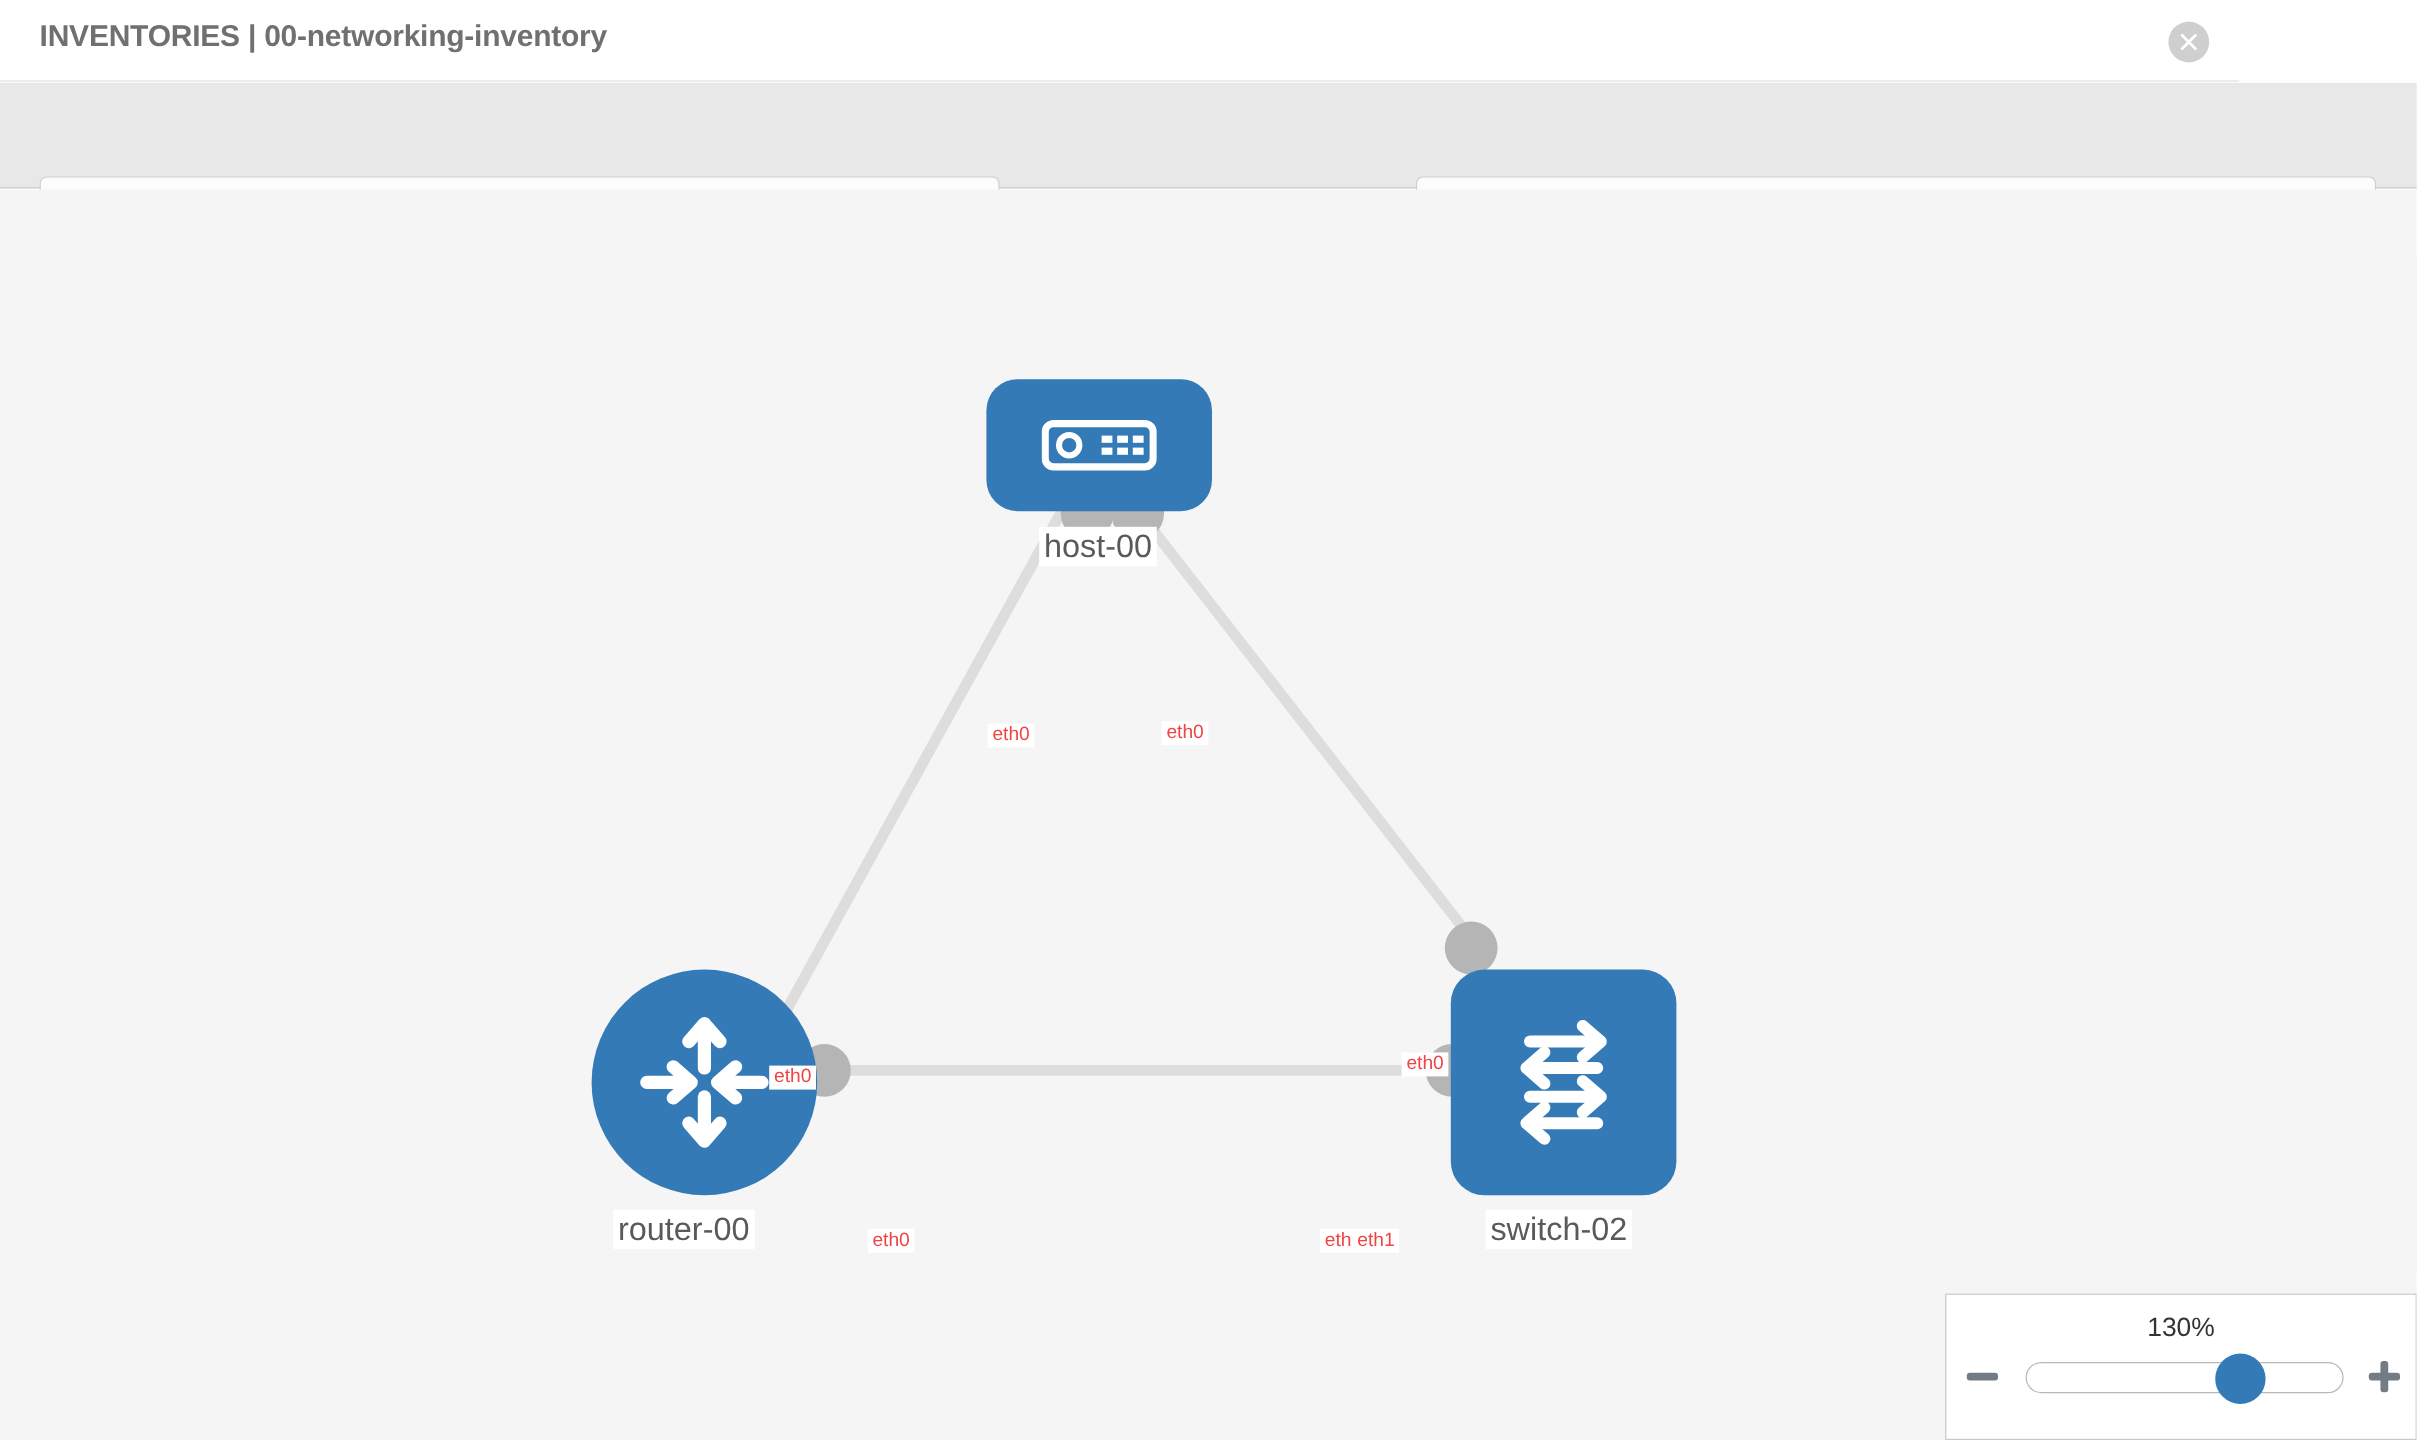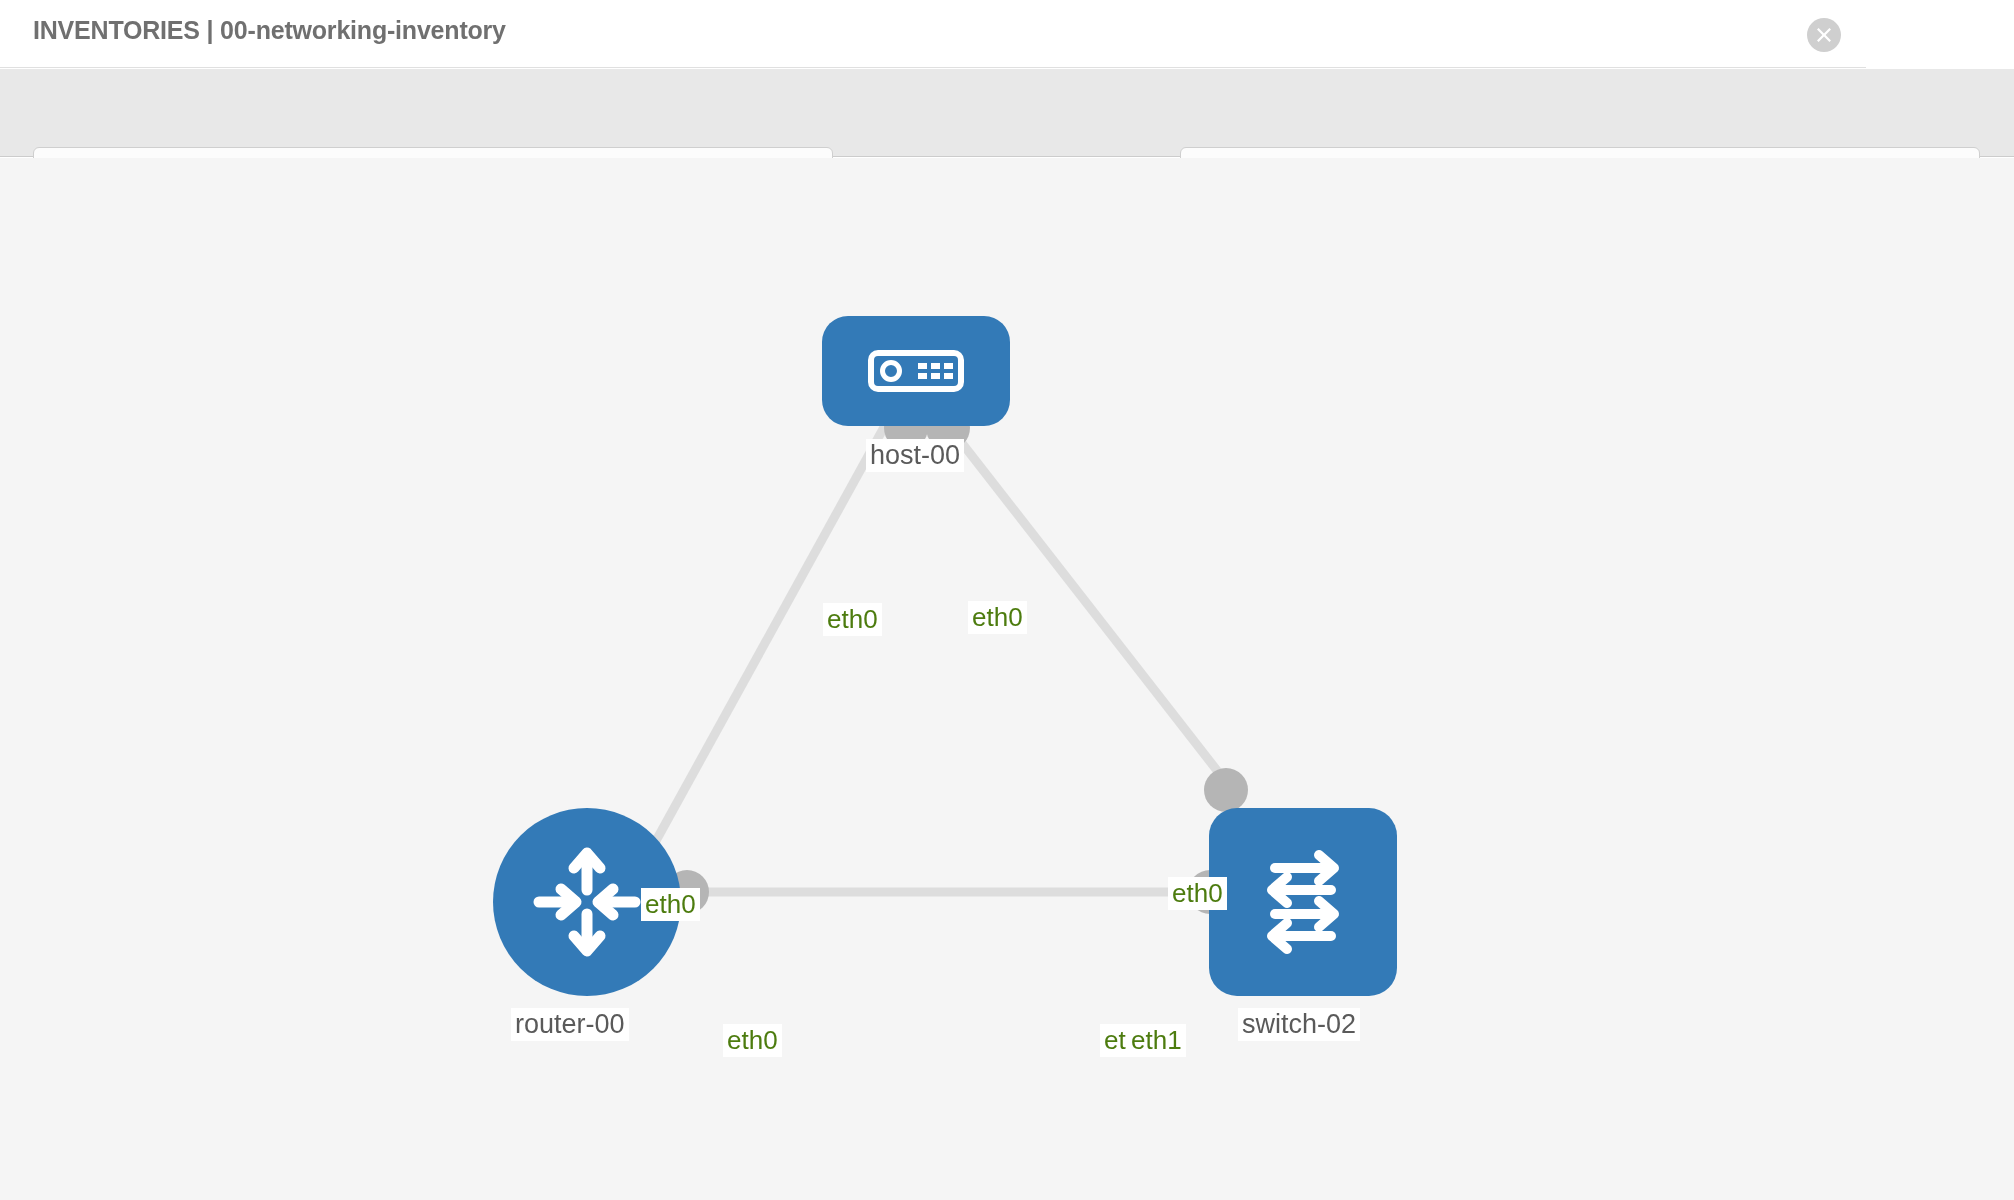--- a/index.html
+++ b/index.html
@@ -102,21 +102,21 @@
 
   
   .endpoint {
     position: absolute; width: 44px; height: 44px;
     border-radius: 50%; background: #b5b5b5;
   }
 
   
   .edge-label {
     position: absolute;
-    font-size: 26px; color: #4d7c0f;
+    font-size: 16px; color: #ef4444;
     background: #ffffff; padding: 1px 4px;
     white-space: nowrap;
   }
 
   
   .zoom-panel {
     position: absolute; left: 1621px; top: 1078px;
     width: 393px; height: 122px;
     background: #ffffff;
     border: 1px solid #c8c8c8;
@@ -263,15 +263,35 @@
     </div>
 
     <div class="edge-label" style="left:823px; top:445px;">eth0</div>
     <div class="edge-label" style="left:968px; top:443px;">eth0</div>
     <div class="edge-label" style="left:641px; top:730px;">eth0</div>
     <div class="edge-label" style="left:1168px; top:719px;">eth0</div>
     <div class="edge-label" style="left:723px; top:866px;">eth0</div>
     <div class="edge-label" style="left:1100px; top:866px;">eth</div>
     <div class="edge-label" style="left:1127px; top:866px;text-align:right;">eth1</div>
 
+    <div class="zoom-panel" style="left:1621px; top:920px;">
+      <div class="zoom-pct">130%</div>
+
+      <div class="zoom-minus">
+        <svg width="36" height="36" viewBox="0 0 36 36">
+          <rect x="5" y="15" width="26" height="6.5" rx="2.5" fill="#737b85"></rect>
+        </svg>
+      </div>
+
+      <div class="zoom-track">
+        <div class="zoom-thumb" style="left:157px; top:-8px;"></div>
+      </div>
+
+      <div class="zoom-plus">
+        <svg width="36" height="36" viewBox="0 0 36 36">
+          <rect x="5" y="15" width="26" height="6.5" rx="2.5" fill="#737b85"></rect>
+          <rect x="14.7" y="5.2" width="6.5" height="26" rx="2.5" fill="#737b85"></rect>
+        </svg>
+      </div>
+    </div>
 
   </div>
 </div>
 
 </body></html>

